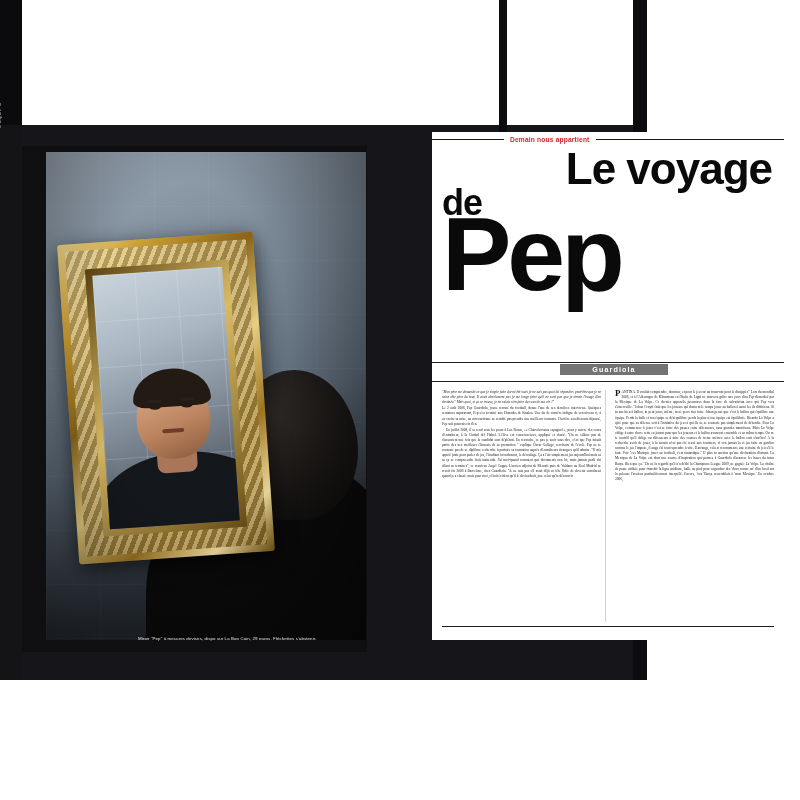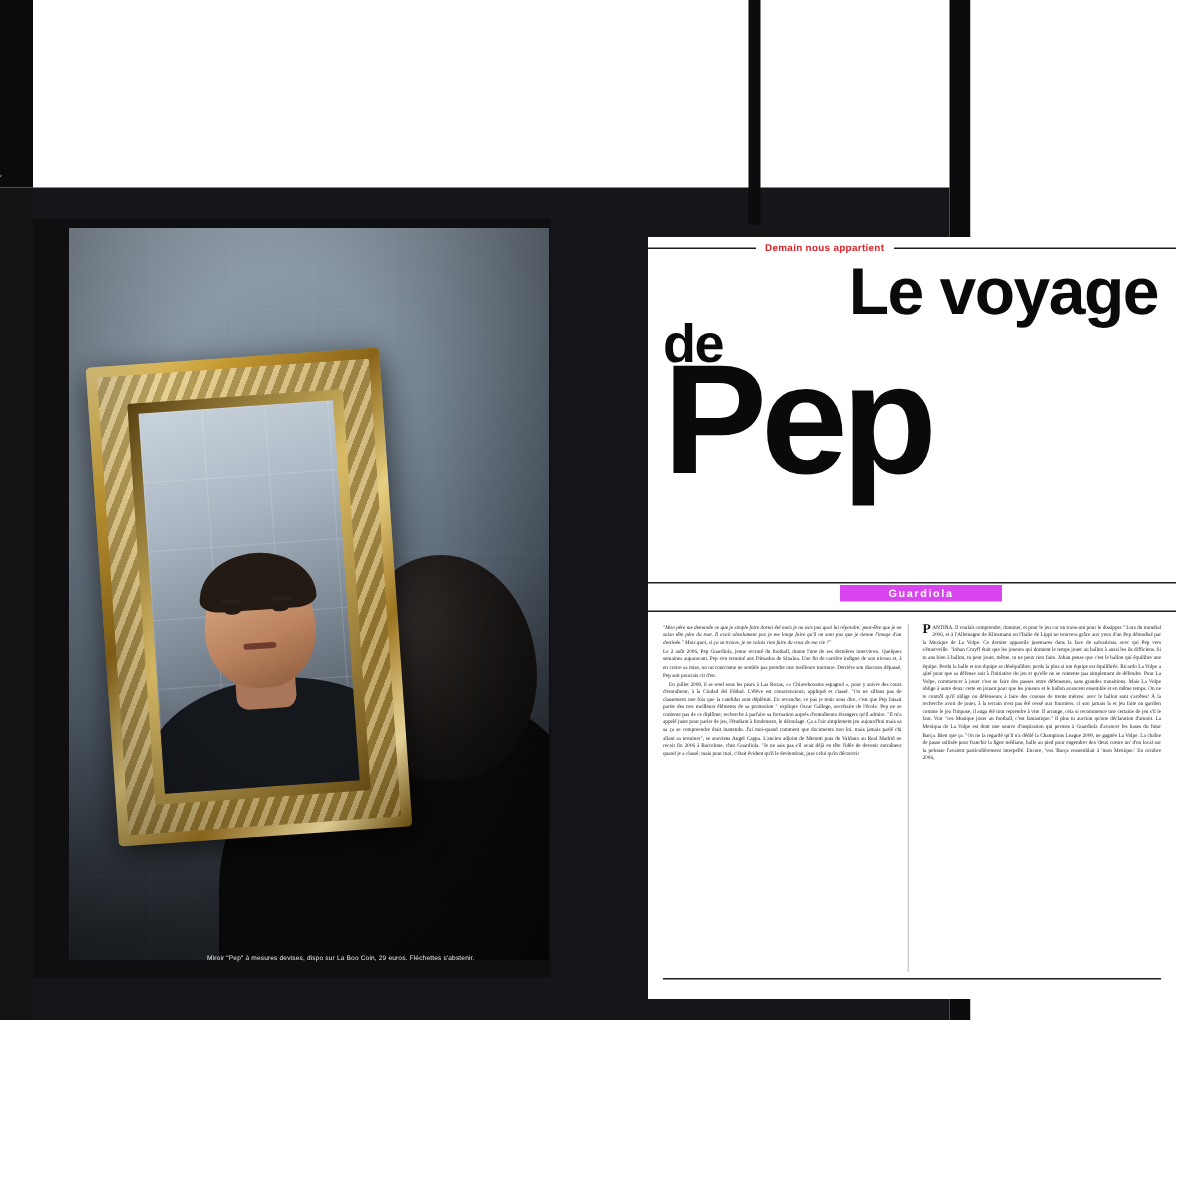--- a/index.html
+++ b/index.html
@@ -232,21 +232,21 @@
     width: 226px;
     font-size: 4.4px;
     line-height: 1.35;
     color: #e9e9e9;
     letter-spacing: 0.1px;
   }
 
   
   .text-page {
     position: absolute;
-    left: 432px; top: 158px;
+    left: 432px; top: 132px;
     width: 352px; height: 508px;
     background: #ffffff;
   }
   .rubric-row {
     position: absolute;
     left: 0; top: 0;
     width: 352px; height: 14px;
     display: flex;
     align-items: center;
   }
@@ -301,21 +301,21 @@
     position: absolute;
     left: 0; top: 230px;
     width: 352px;
     height: 1px;
     background: #1f1f1f;
   }
   .surname-bar {
     position: absolute;
     left: 128px; top: 232px;
     width: 108px; height: 11px;
-    background: #d946ef;
+    background: #737373;
     color: #ffffff;
     font-size: 7.2px;
     font-weight: bold;
     letter-spacing: 1.1px;
     display: flex;
     align-items: center;
     justify-content: center;
   }
   .sub-rule2 {
     position: absolute;

